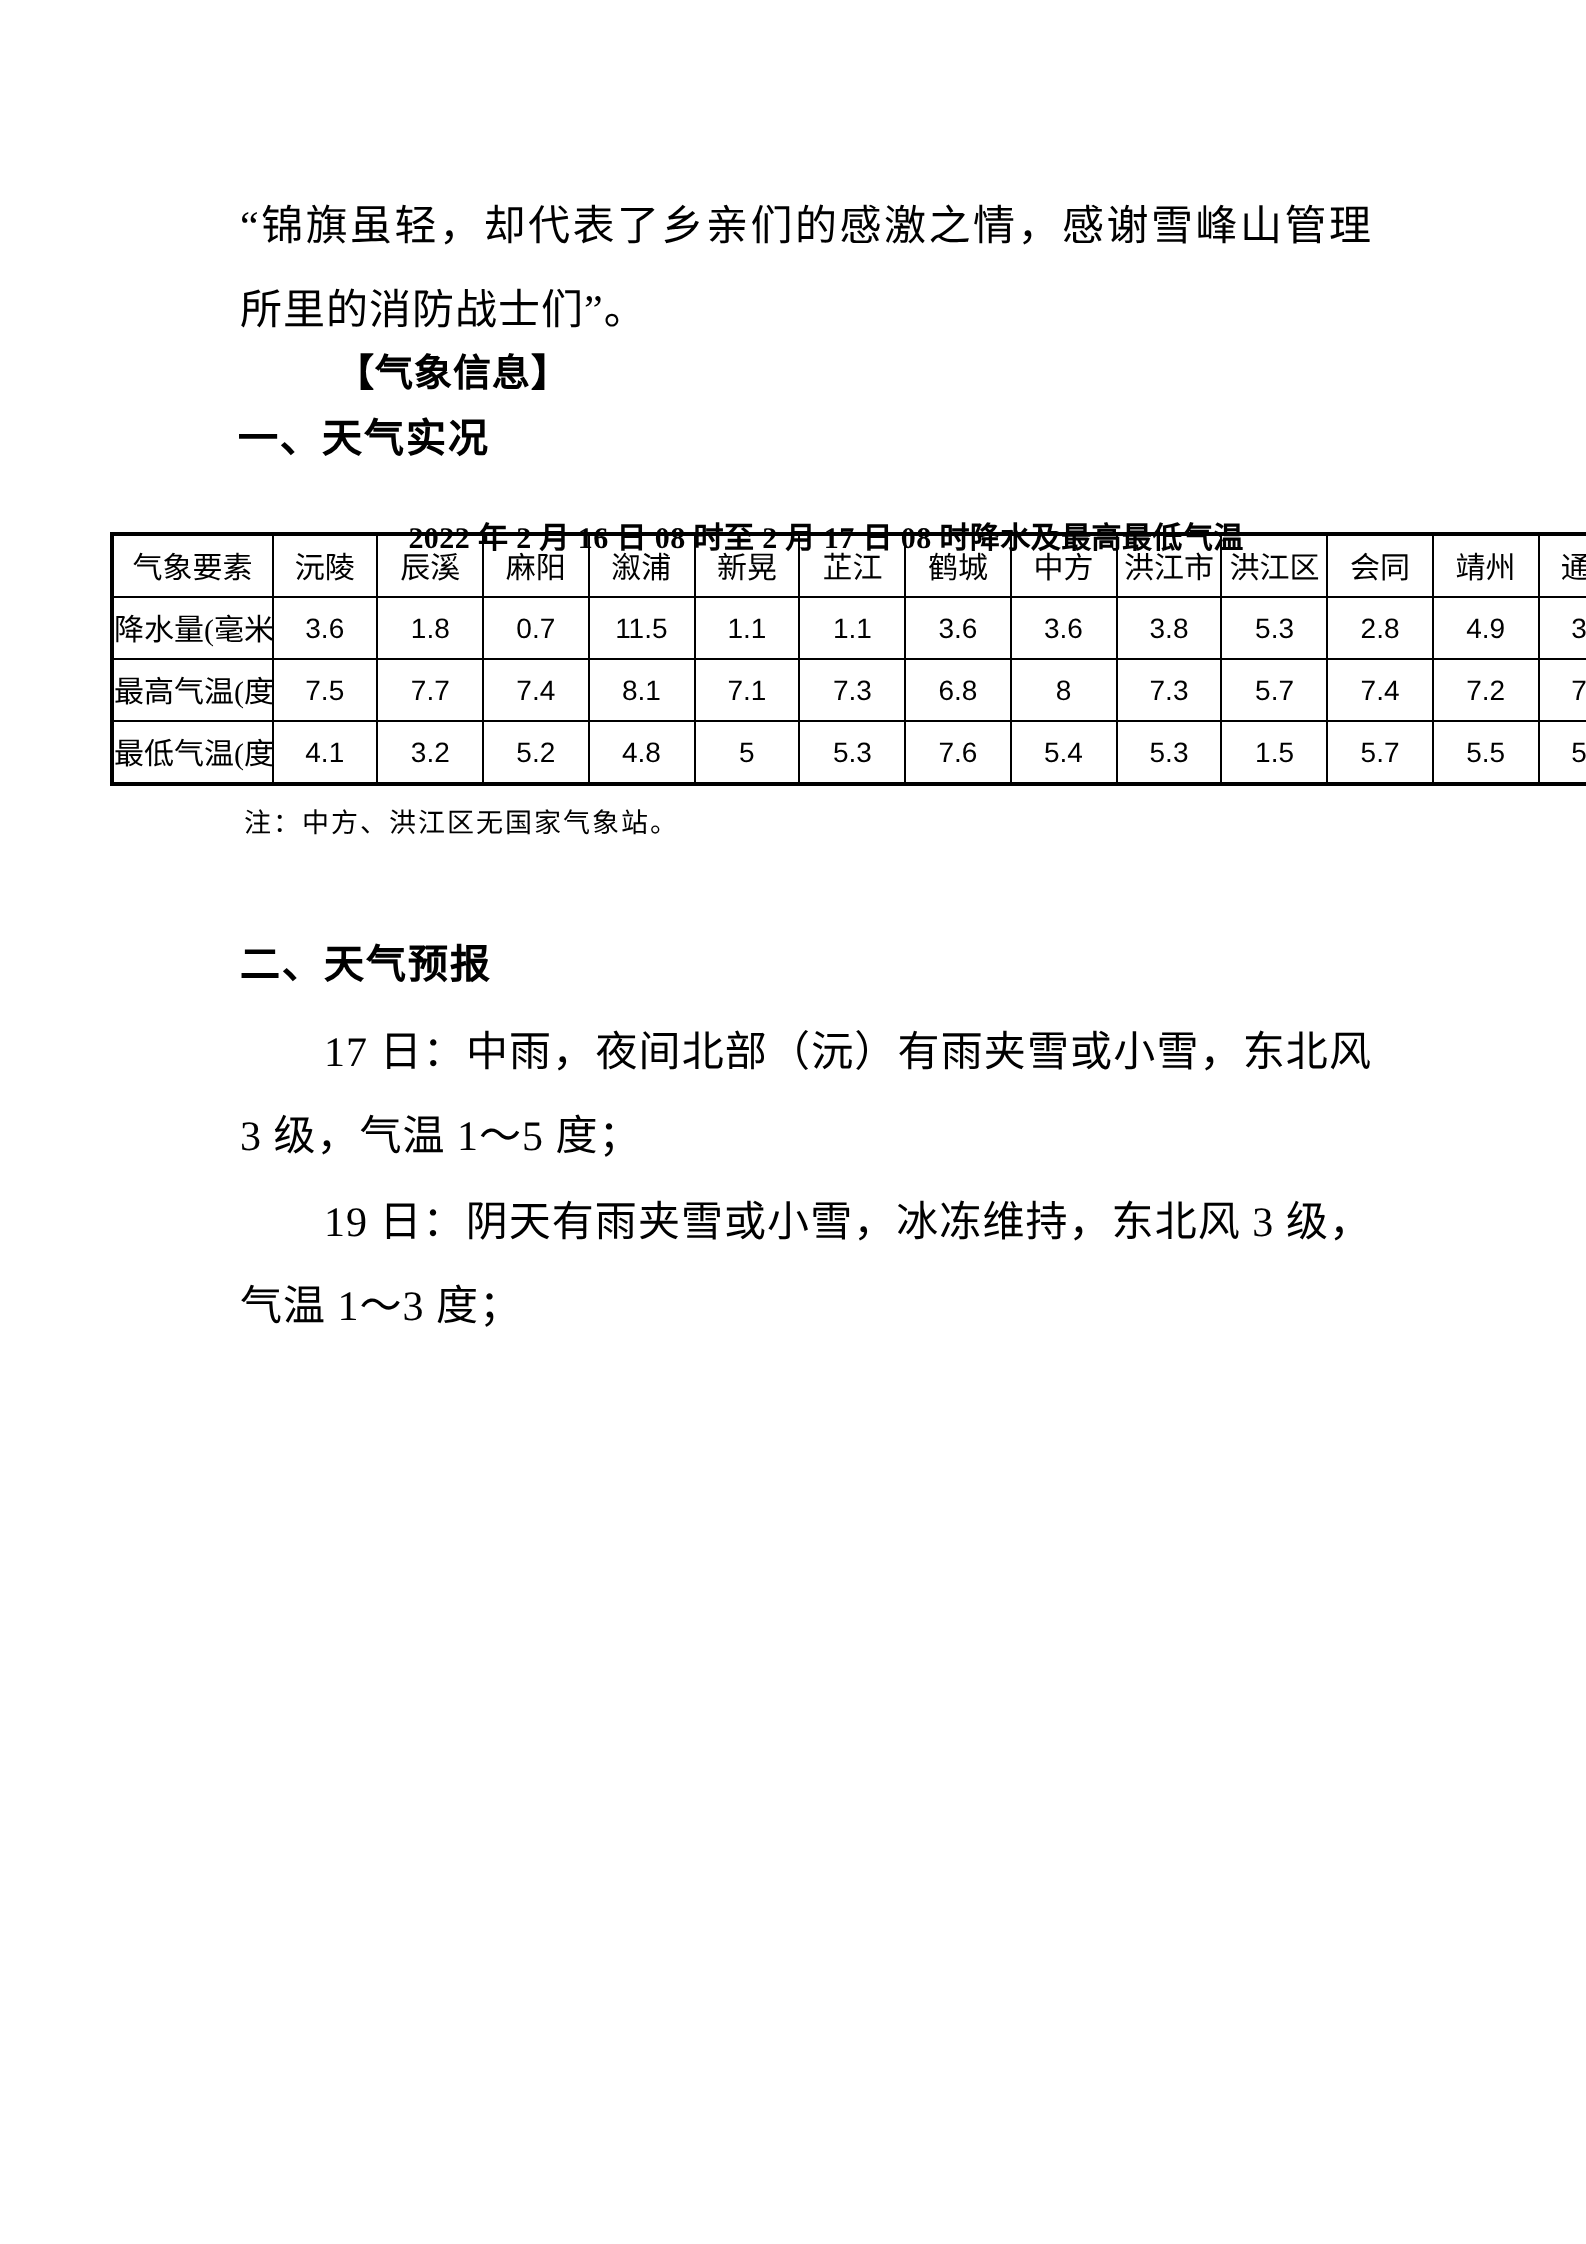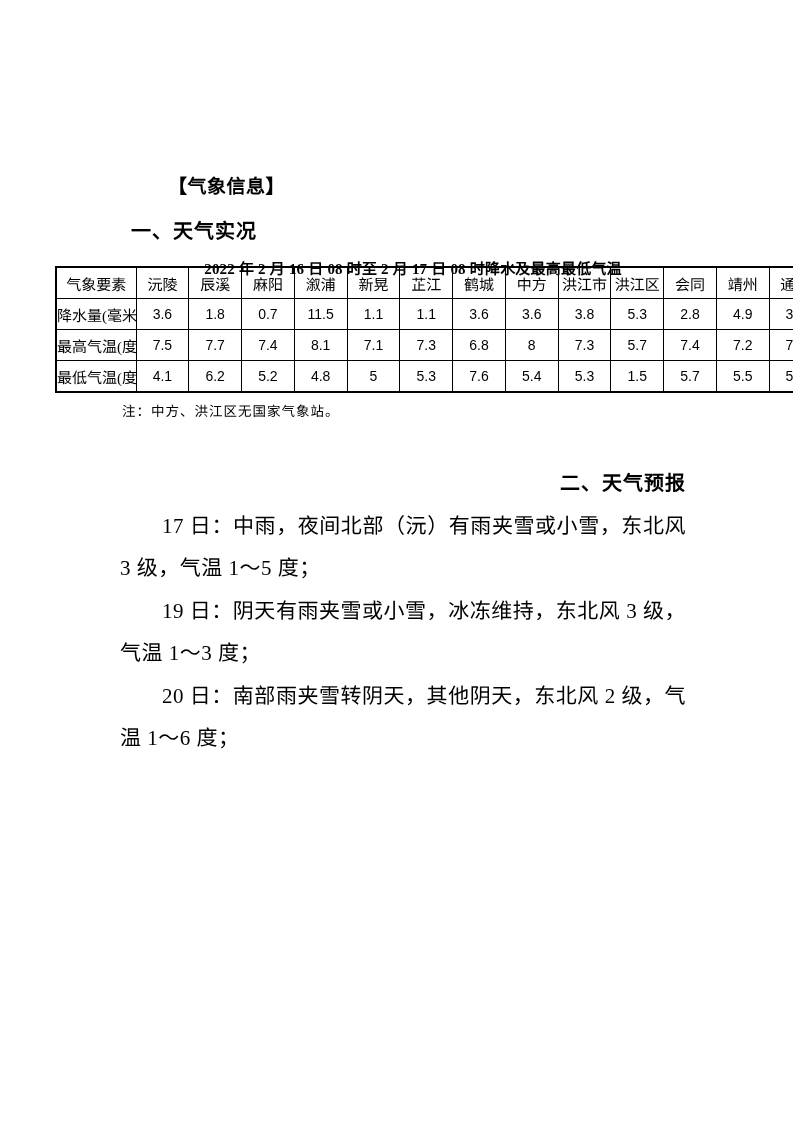--- a/index.html
+++ b/index.html
@@ -28,21 +28,21 @@
     margin: 0;
     font-family: "Liberation Sans", "DejaVu Sans", sans-serif;
     font-size: 19px;
     font-weight: bold;
     letter-spacing: 0.5px;
     text-align: right;
   }
   .section-heading-1 {
     position: absolute;
     left: 119px; top: 203px;
-    margin: 12px;
+    margin: 0;
     font-family: "Liberation Sans", "DejaVu Sans", sans-serif;
     font-size: 20px;
     font-weight: bold;
     letter-spacing: 1px;
   }
   
   .table-title {
     position: absolute;
     left: 55px; top: 242px; width: 686px;
     margin: 15px;
@@ -87,33 +87,34 @@
     line-height: 42.5px;
     letter-spacing: 0.5px;
     text-align: justify;
   }
   .forecast .section-heading-2 {
     margin: 0;
     font-family: "Liberation Sans", "DejaVu Sans", sans-serif;
     font-size: 20px;
     font-weight: bold;
     letter-spacing: 1px;
-    text-align: right;
+    text-align: left;
   }
   .forecast p.para {
     margin: 0;
     text-indent: 2em;
   }
   .bold { font-weight: bold; }
 </style>
 </head>
 <body>
 
 <div class="page">
 
+  <p class="intro">“锦旗虽轻，却代表了乡亲们的感激之情，感谢雪峰山管理所里的消防战士们”。</p>
 
   <p class="bracket-heading">【气象信息】</p>
 
   <h2 class="section-heading-1">一、天气实况</h2>
 
   <div class="table-title">2022 年 2 月 16 日 08 时至 2 月 17 日 08 时降水及最高最低气温</div>
 
   <table class="weather">
     <colgroup>
         <col style="width: 80px;">
@@ -178,21 +179,21 @@
           <td class="num">8</td>
           <td class="num">7.3</td>
           <td class="num">5.7</td>
           <td class="num">7.4</td>
           <td class="num">7.2</td>
           <td class="num">7.2</td>
         </tr>
         <tr>
           <th class="rowlabel">最低气温(度)</th>
           <td class="num">4.1</td>
-          <td class="num">6.2</td>
+          <td class="num">3.2</td>
           <td class="num">5.2</td>
           <td class="num">4.8</td>
           <td class="num">5</td>
           <td class="num">5.3</td>
           <td class="num">7.6</td>
           <td class="num">5.4</td>
           <td class="num">5.3</td>
           <td class="num">1.5</td>
           <td class="num">5.7</td>
           <td class="num">5.5</td>
@@ -200,16 +201,15 @@
         </tr>
       </tbody>
   </table>
 
   <p class="note">注：中方、洪江区无国家气象站。</p>
 
   <div class="forecast">
     <h2 class="section-heading-2">二、天气预报</h2>
     <p class="para">17 日：中雨，夜间北部（沅）有雨夹雪或小雪，东北风 3 级，气温 1～5 度；</p>
     <p class="para">19 日：阴天有雨夹雪或小雪，冰冻维持，东北风 3 级，气温 1～3 度；</p>
-    <p class="para">20 日：南部雨夹雪转阴天，其他阴天，东北风 2 级，气温 1～6 度；</p>
   </div>
 
 </div>
 
 </body></html>

